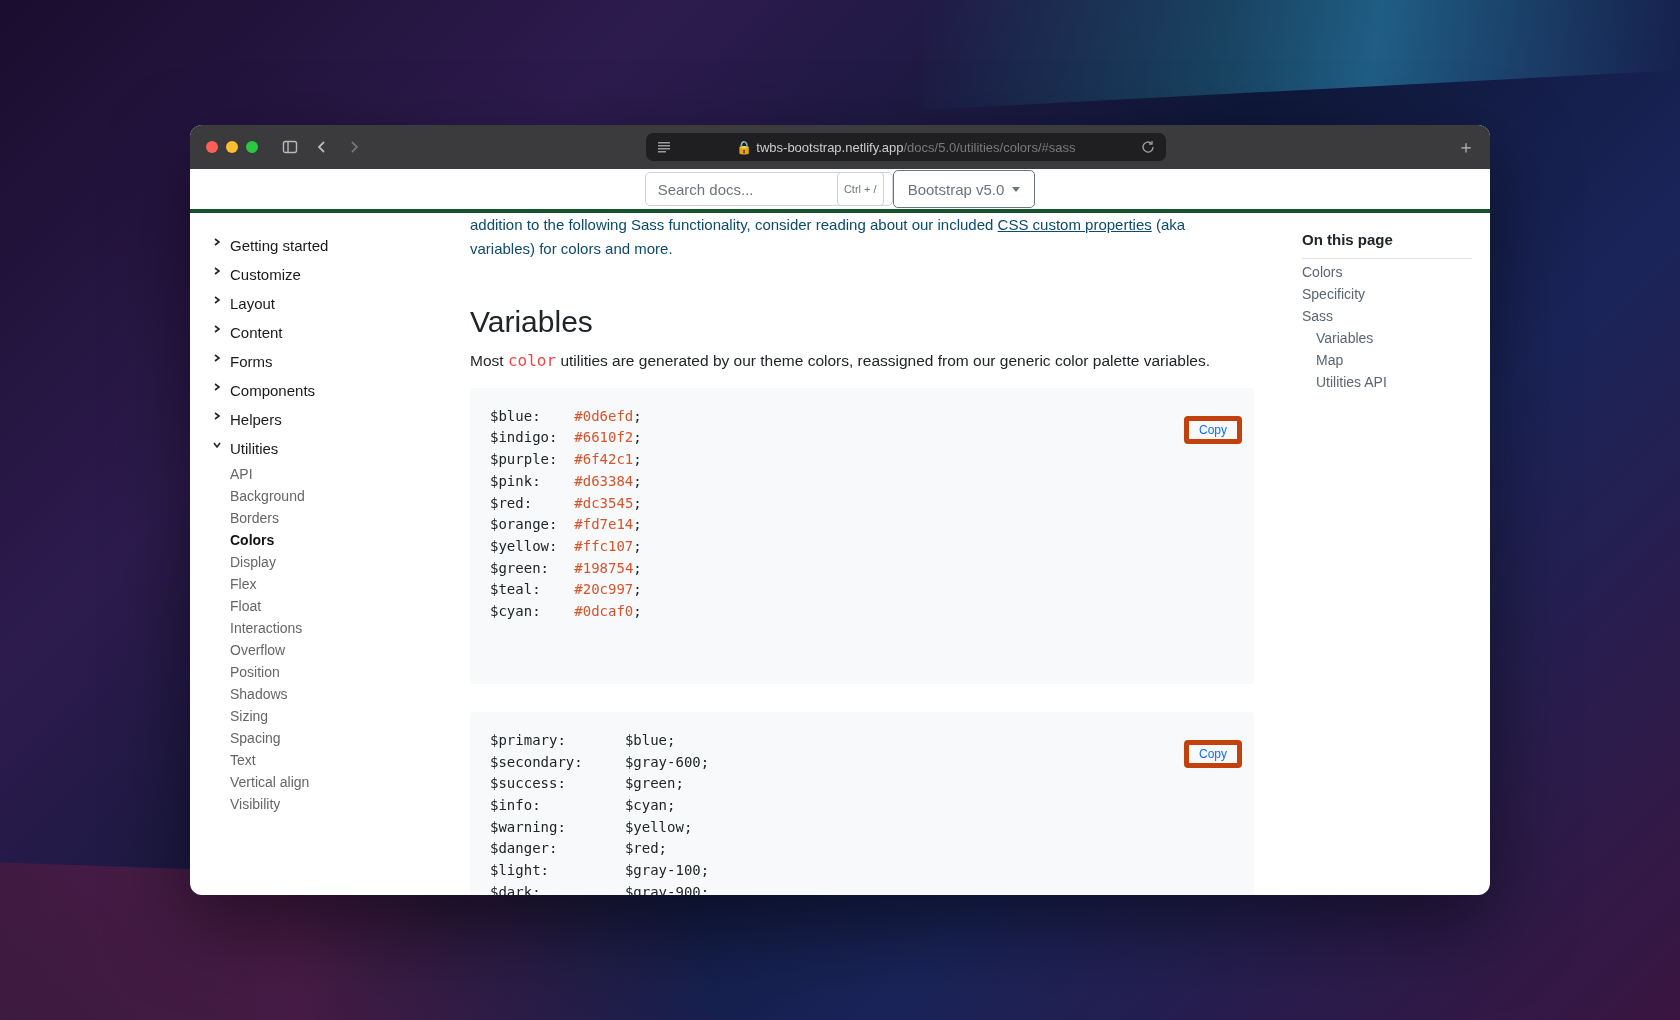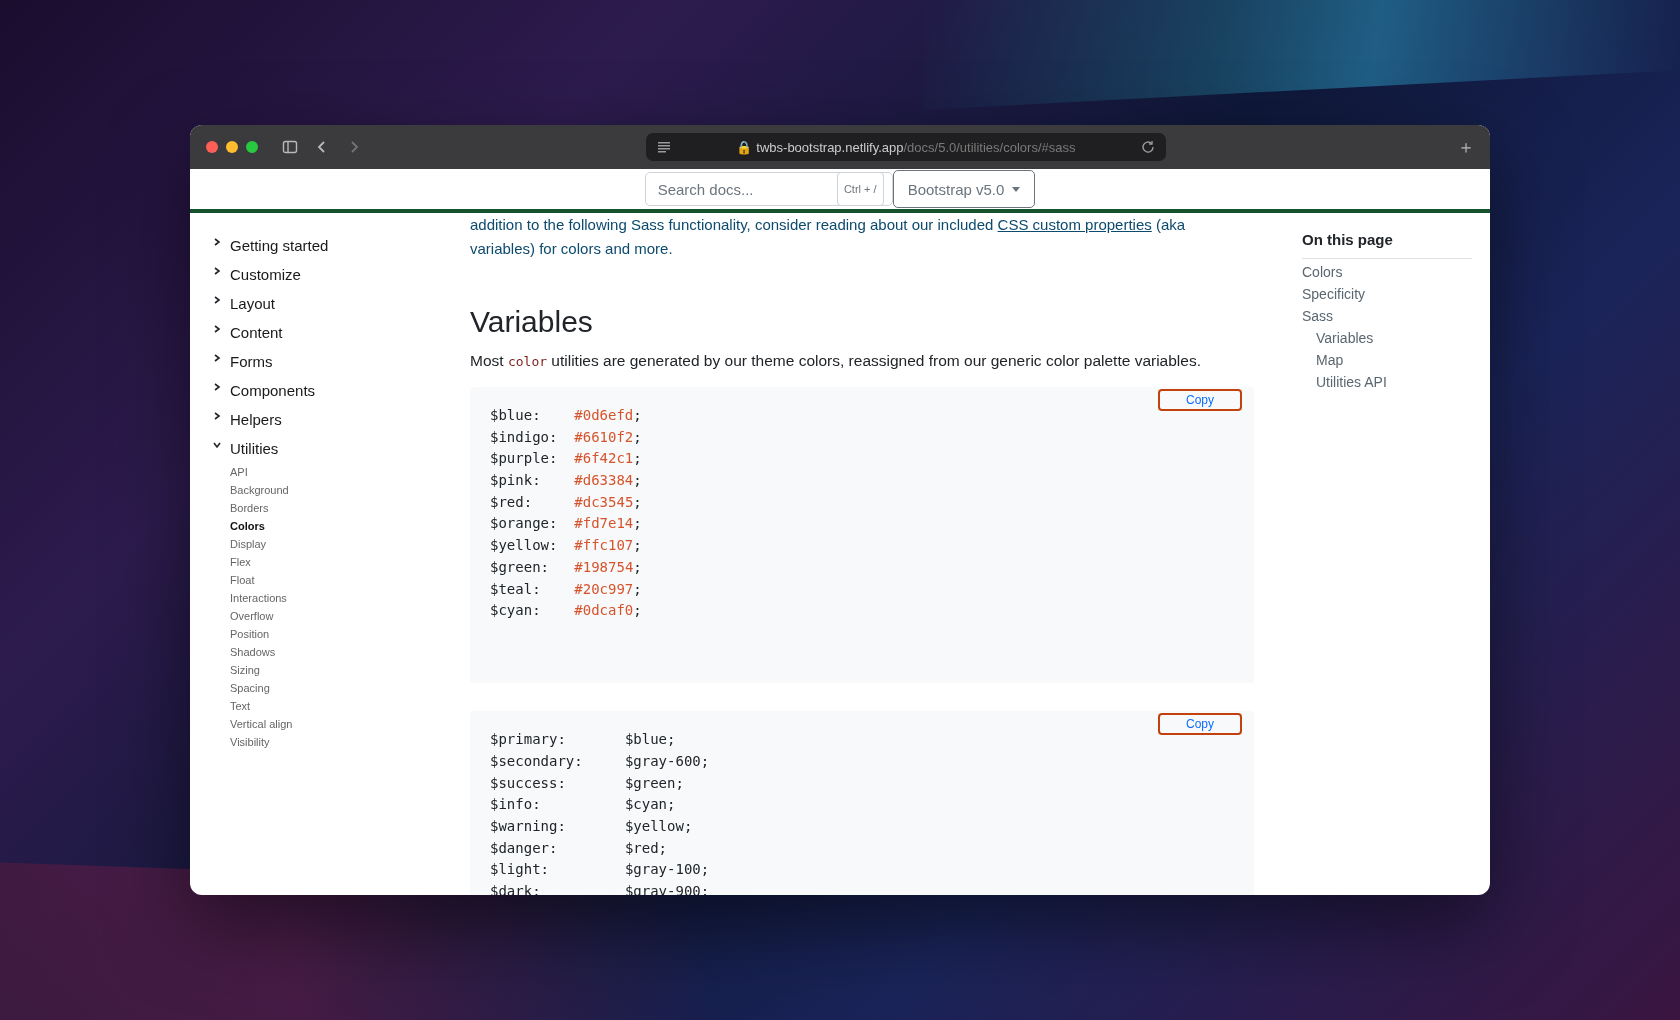--- a/index.html
+++ b/index.html
@@ -146,21 +146,21 @@
     color: #1a1a1a;
     font-weight: 500;
     cursor: pointer;
   }
   .nav-group .chev { width:14px; display:flex; justify-content:center; color:#212529; }
   .nav-group.open .chev svg { transform: rotate(90deg); }
   .subnav { list-style: none; padding-left: 22px; }
   .subnav li {
     padding: 3px 0;
     color: #666;
-    font-size: 11px;
+    font-size: 14px;
     cursor: pointer;
   }
   .subnav li.active { color: #111; font-weight: 600; }
 
   .main {
     flex: 1;
     overflow-y: auto;
     padding: 0 36px 40px 20px;
     color: #212529;
   }
@@ -176,46 +176,46 @@
     margin-top: 44px;
     margin-bottom: 10px;
   }
   .para {
     font-size: 15.5px;
     color: #212529;
     margin-bottom: 14px;
     line-height: 1.55;
   }
   code.inline {
-    color: #7f1d1d;
+    color: #ef4444;
     font-family: SFMono-Regular, Menlo, Consolas, monospace;
-    font-size: 13px;
+    font-size: 16px;
   }
   .codeblock {
     background: #f8f9fa;
     border-radius: 4px;
     padding: 18px 20px;
     position: relative;
     margin-bottom: 28px;
     font-family: SFMono-Regular, Menlo, Consolas, monospace;
     font-size: 14px;
     line-height: 1.55;
     white-space: pre;
     color: #212529;
   }
   .codeblock .var { color: #212529; }
   .codeblock .hex { color: #d6542c; }
   .copy-btn {
     position: absolute;
-    top: 2px; right: 12px;
-    border: 2px solid #c2410c;
+    top: 28px; right: 12px;
+    border: 5px solid #c2410c;
     color: #0d6efd;
     background: transparent;
     font-size: 12px;
-    padding: 2px 26px;
+    padding: 2px 10px;
     border-radius: 4px;
     cursor: pointer;
   }
 
   .toc {
     width: 200px;
     padding: 18px 18px 18px 12px;
     font-size: 14px;
   }
   .toc h6 {

